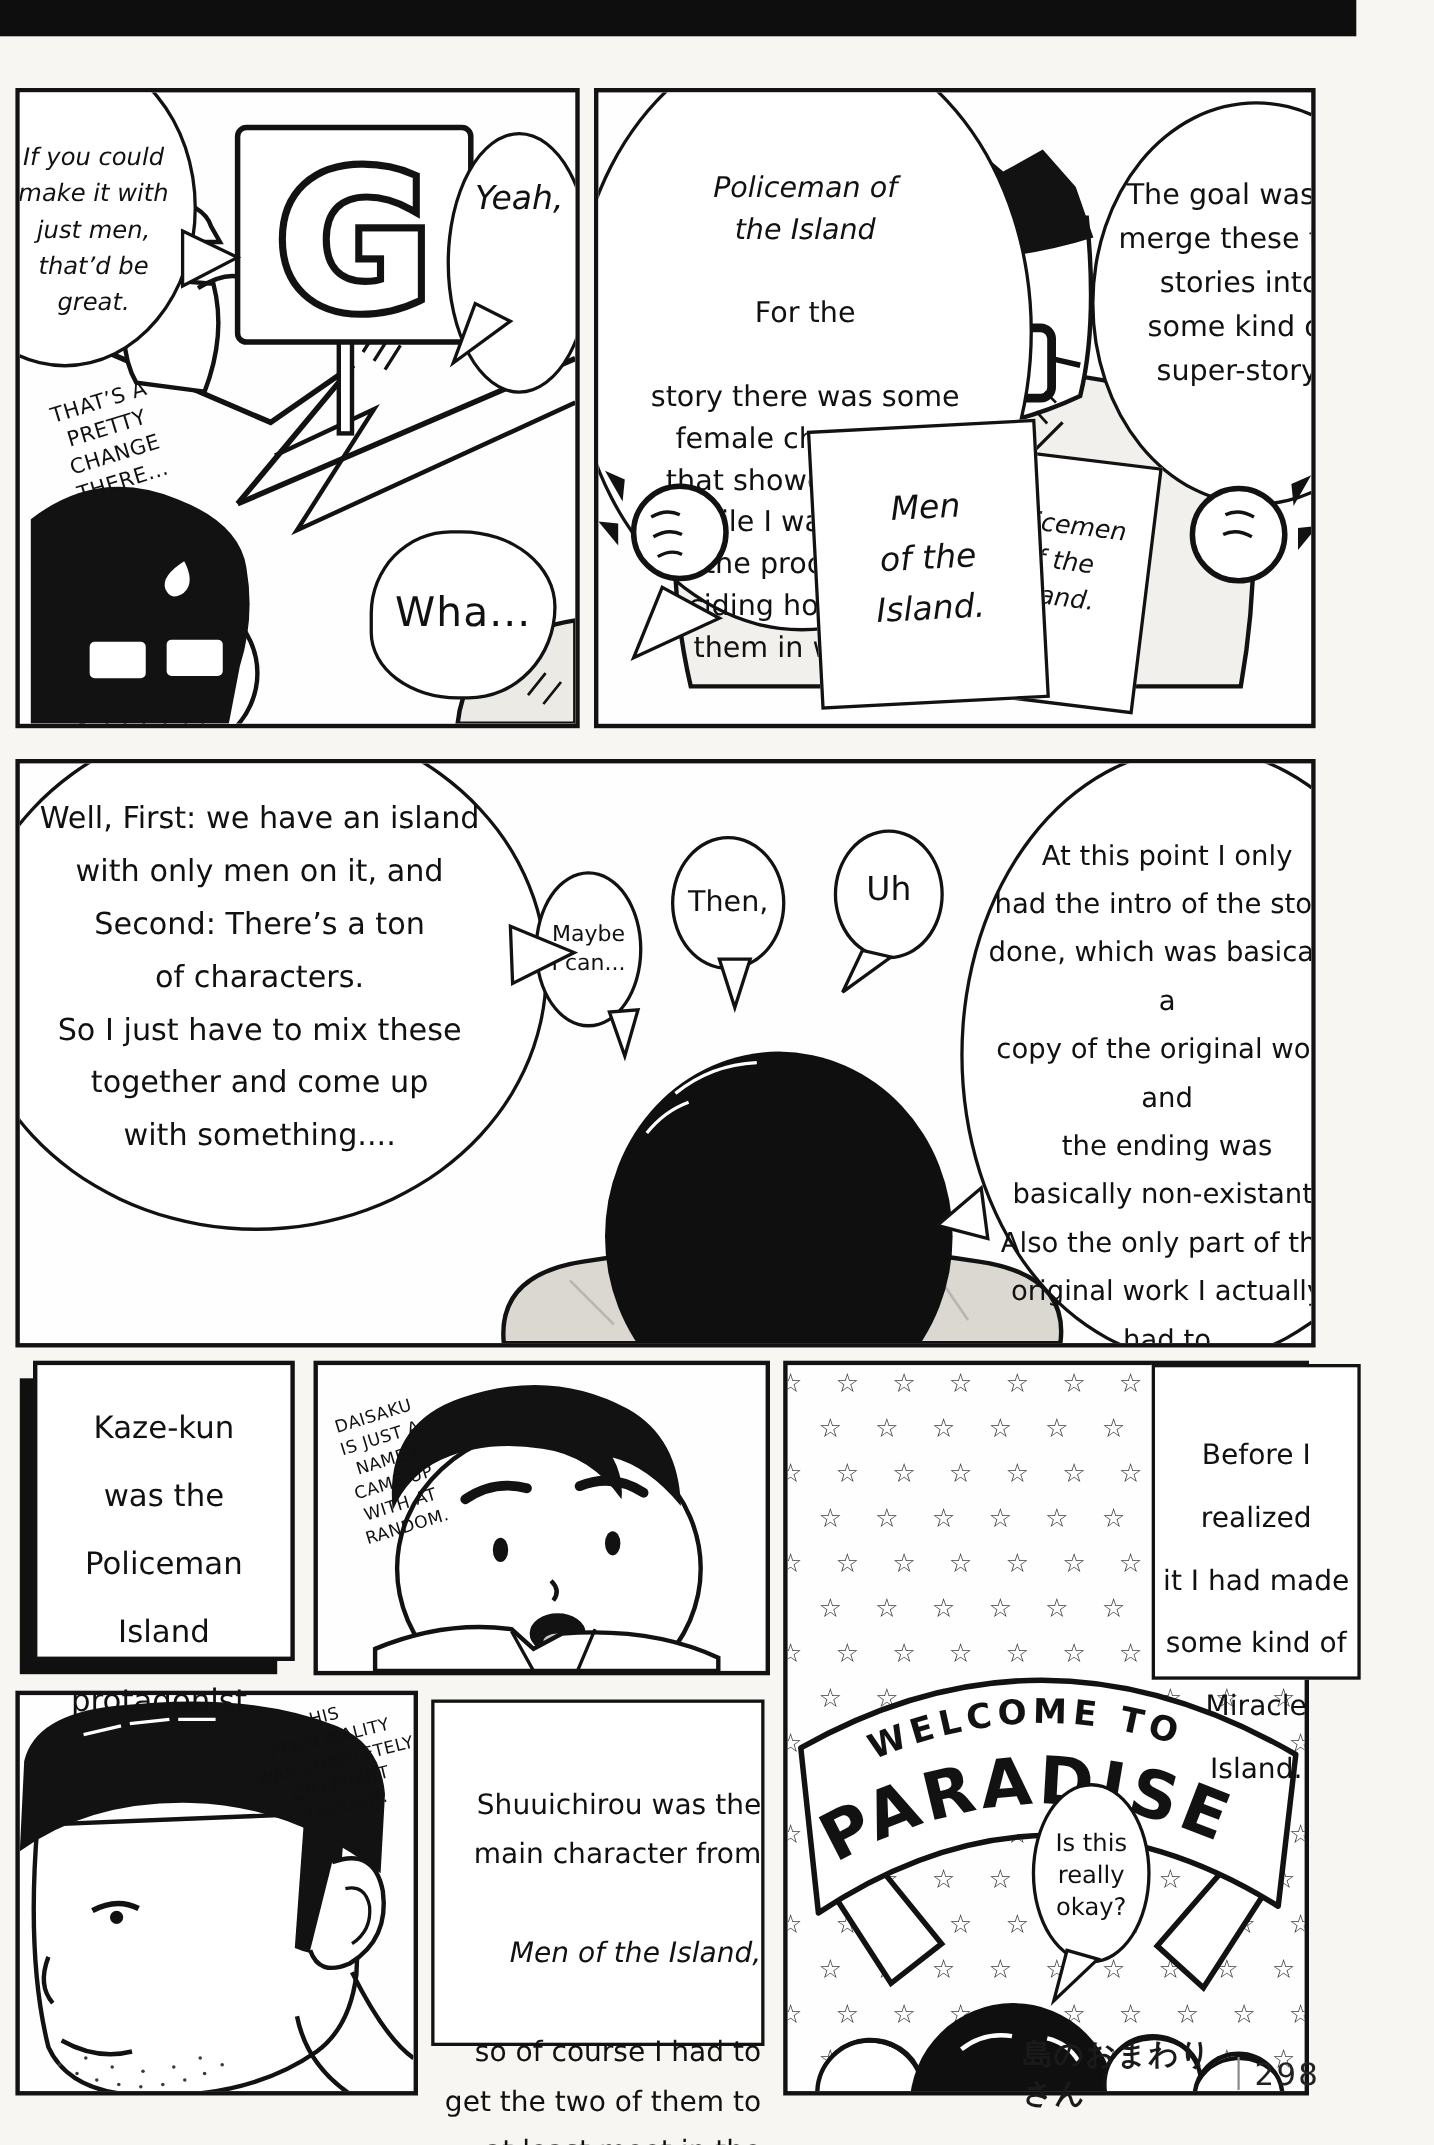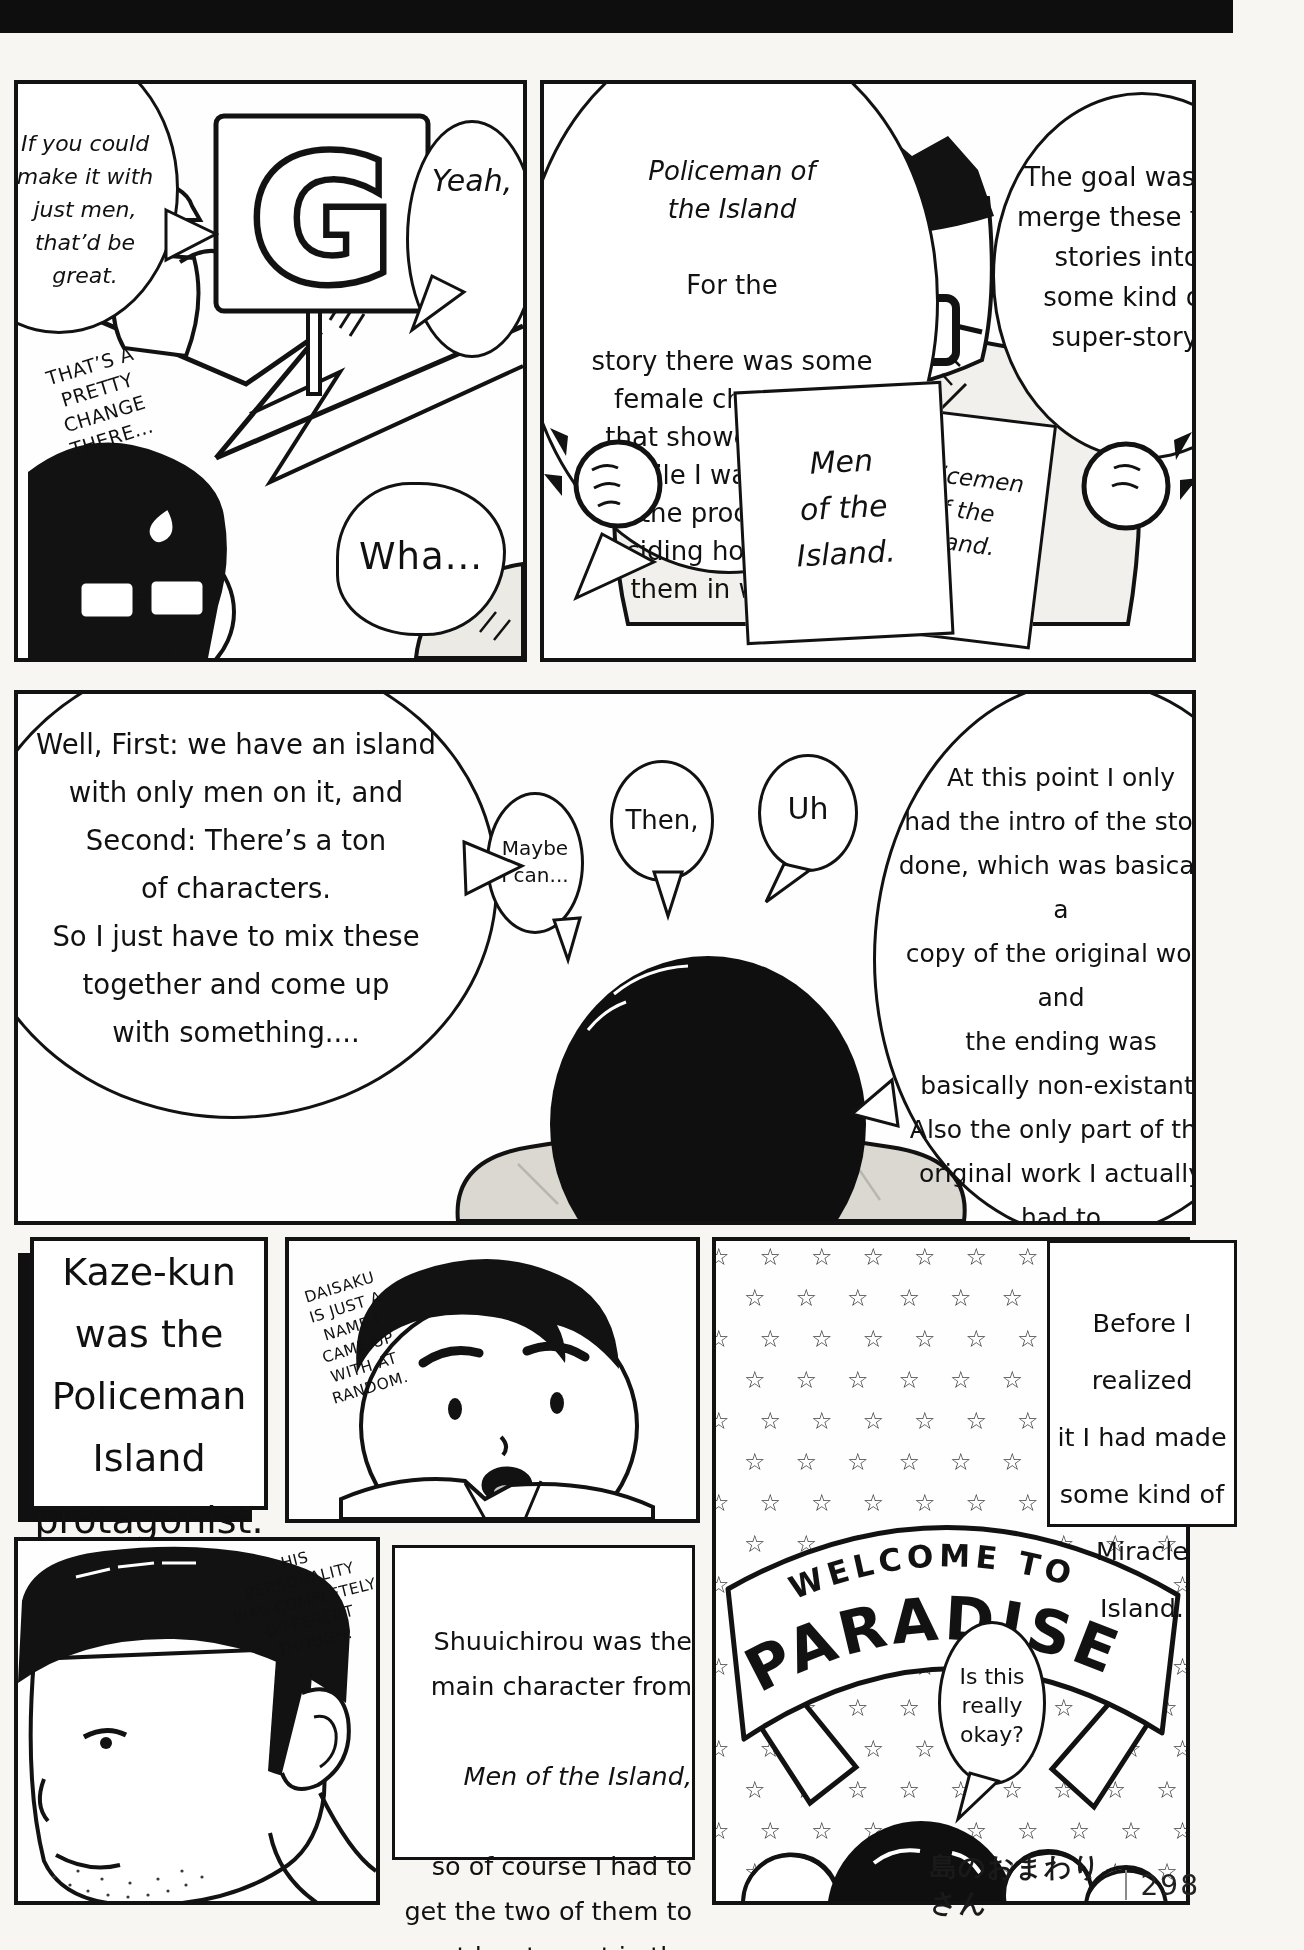--- a/index.html
+++ b/index.html
@@ -203,21 +203,21 @@
 
     <svg class="overlay" viewBox="0 0 1174 527" width="1174" height="527">
       <polygon points="446,148 504,172 448,200" fill="#fff" stroke="#121212" stroke-width="3"></polygon>
       <polygon points="536,226 550,266 562,224" fill="#fff" stroke="#121212" stroke-width="3"></polygon>
       <polygon points="636,178 650,222 664,178" fill="#fff" stroke="#121212" stroke-width="3"></polygon>
       <polygon points="766,170 748,208 792,176" fill="#fff" stroke="#121212" stroke-width="3"></polygon>
       <polygon points="874,386 834,420 880,432" fill="#fff" stroke="#121212" stroke-width="3"></polygon>
     </svg>
   </div>
 
-  <div class="box" style="left:30px;top:1237px;width:238px;height:273px;border-width:4px;box-shadow:-14px 14px 0 -2px #101010;font-size:38px;line-height:62px;">Kaze-kun
+  <div class="box" style="left:30px;top:1237px;width:238px;height:273px;border-width:4px;box-shadow:-14px 14px 0 -2px #101010;padding-top:26px;font-size:28px;line-height:62px;">Kaze-kun
 was the
 Policeman Island
 protagonist.</div>
 
   <div class="panel" style="left:285px;top:1237px;width:415px;height:286px;">
     <svg class="scene" viewBox="0 0 407 278" width="407" height="278">
       <ellipse cx="210" cy="185" rx="138" ry="128" fill="#fff" stroke="#121212" stroke-width="4"></ellipse>
       <path d="M68,132 q-8,-78 62,-102 q82,-28 152,10 q46,26 48,88 q-30,-36 -62,-44 q10,18 8,38 q-28,-40 -72,-46 q-52,-8 -92,10 q-30,14 -44,46 z" fill="#121212"></path>
       <path d="M134,122 q26,-18 56,-10 M238,110 q30,-12 58,6" fill="none" stroke="#121212" stroke-width="9" stroke-linecap="round"></path>
       <ellipse cx="166" cy="168" rx="7" ry="11" fill="#121212"></ellipse>

